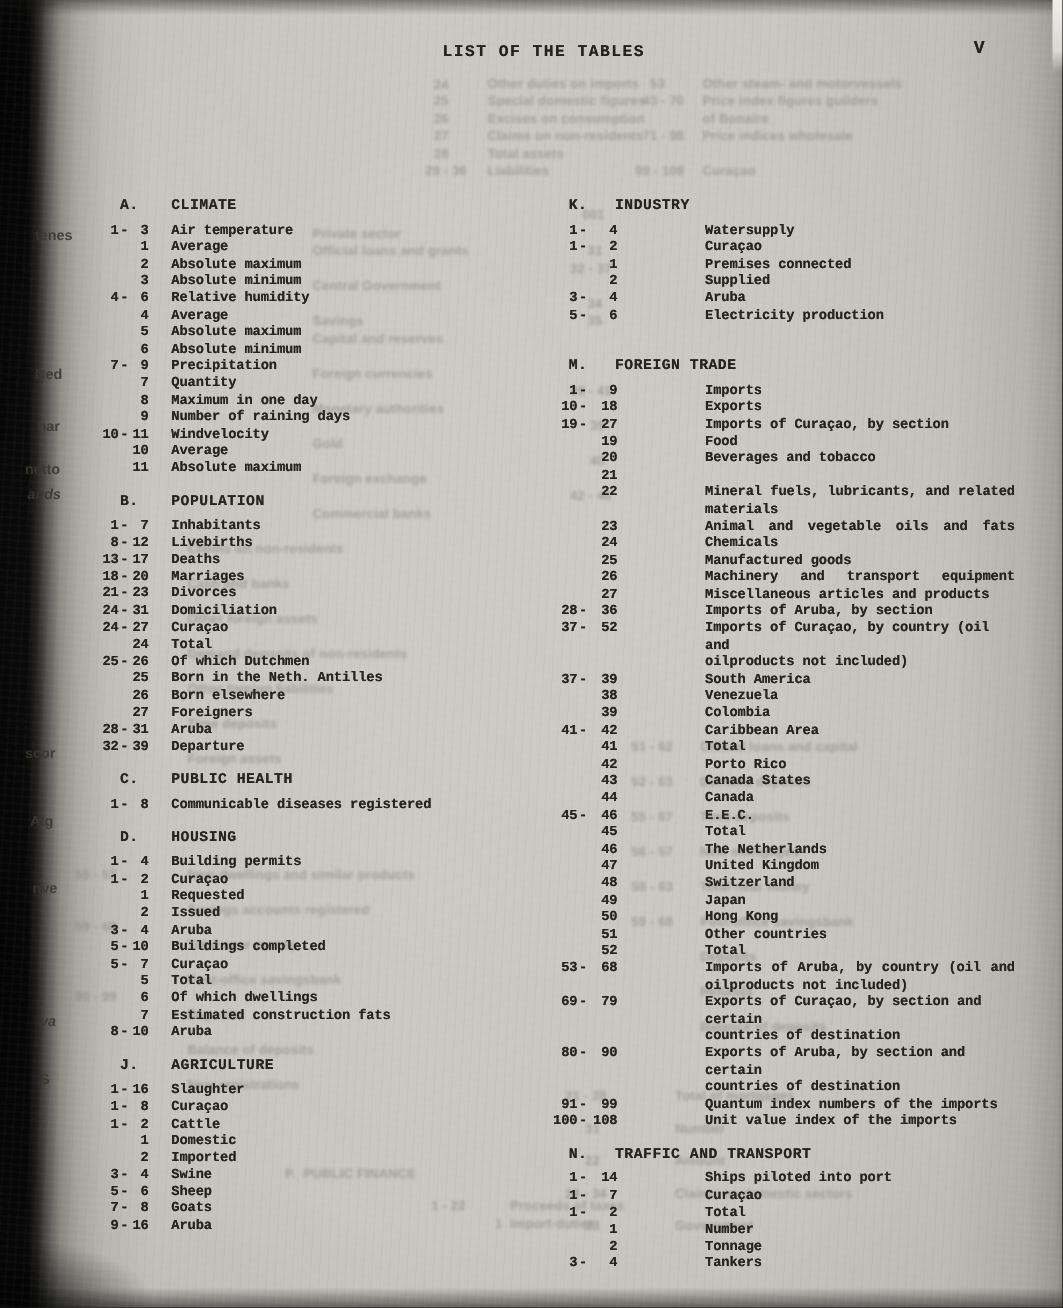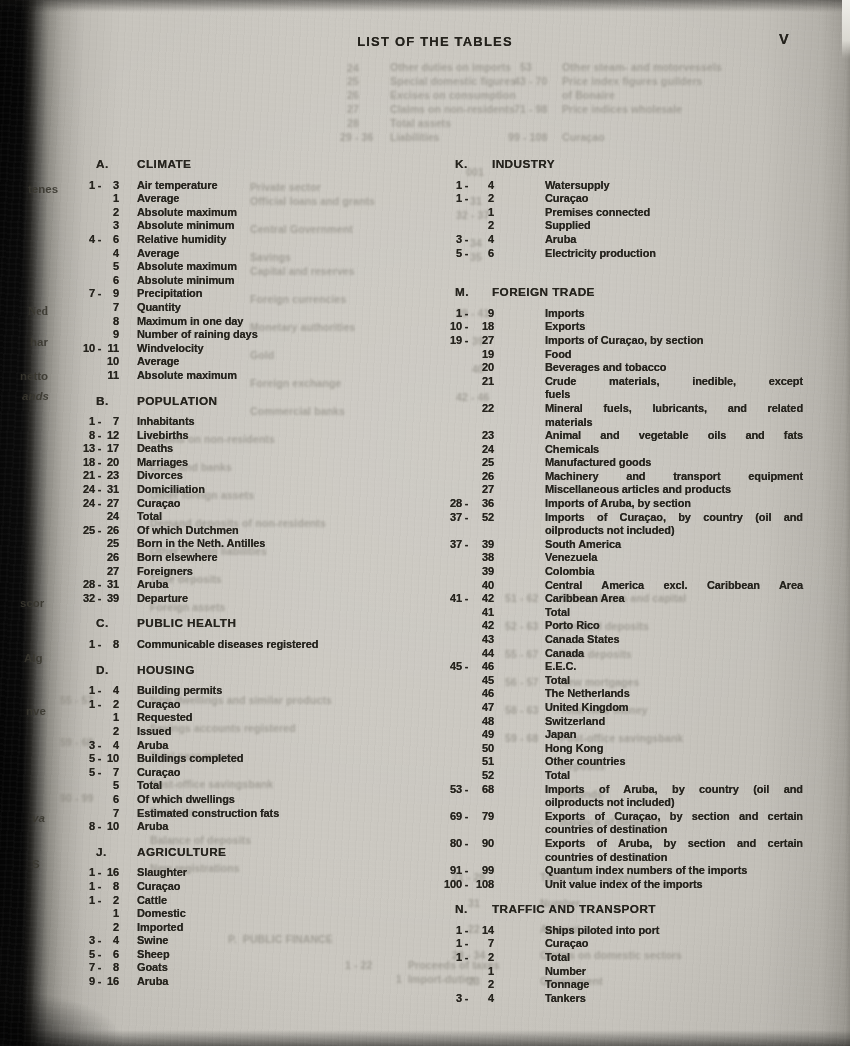--- a/index.html
+++ b/index.html
@@ -47,21 +47,21 @@
 
   .title {
     position: absolute; left: 95px; top: 34px; width: 680px;
     text-align: center; font-size: 13px; font-weight: 700;
     letter-spacing: 1.2px; color: #24221c;
   }
   .pageno {
     position: absolute; left: 779px; top: 31px;
     font-size: 14.5px; font-weight: 700; color: #24221c;
   }
-  .title, .pageno, .col { text-shadow: 0 0 0.4px rgba(30,28,22,0.8); }
+  .title, .pageno, .col { text-shadow: 0 0 0.4px rgba(30,28,22,0.8); font-family: Liberation Mono, monospace; }
 
   .col {
     position: absolute; font-size: 11px; font-weight: 700;
     color: #26241e; line-height: 13.6px; letter-spacing: -0.1px;
   }
   .col-left  { left: 80px;  top: 158px; width: 335px; }
   .col-right { left: 440px; top: 158px; width: 372px; }
 
   .sec { margin-top: 12px; }
   .sec:first-child { margin-top: 0; }
@@ -74,21 +74,21 @@
   .row { display: flex; align-items: flex-start; }
   .num { display: flex; flex: none; white-space: pre; }
   .a, .b { display: block; text-align: right; }
   .d { display: block; text-align: center; }
   .col-left  .a { width: 15px; } .col-left  .d { width: 9px; } .col-left  .b { width: 15px; }
   .col-left  .num { margin-right: 18px; }
   .col-right .a { width: 22px; } .col-right .d { width: 9px; } .col-right .b { width: 23px; }
   .col-right .num { margin-right: 51px; }
 
   .label { display: block; }
-  .col-right .label { width: 258px; }
+  .col-right .label { width: 258px; margin-left: 19px; }
   .l1, .l2 { display: block; }
   .l1.jl { text-align-last: justify; }
 </style>
 </head>
 <body>
 
 <div id="scan"></div>
 <div id="tex"></div>
 <div id="corner-light"></div>
 
@@ -176,21 +176,21 @@
     <span class="ghost" style="left: 540px; top: 897px;">Number</span>
     <span class="ghost" style="left: 468px; top: 923px;">22</span>
     <span class="ghost" style="left: 540px; top: 923px;">Amount</span>
     <span class="ghost" style="left: 452px; top: 949px;">28 - 34</span>
     <span class="ghost" style="left: 540px; top: 949px;">Claims on domestic sectors</span>
     <span class="ghost" style="left: 468px; top: 975px;">23</span>
     <span class="ghost" style="left: 540px; top: 975px;">Government</span>
   </div>
 <div id="margin-layer">
     <span class="mfrag" style="left: 28px; top: 183px; text-align: center;">tenes</span>
-    <span class="mfrag" style="left: 28px; top: 305px; font-family: Liberation Serif, serif;">Ned</span>
+    <span class="mfrag" style="left: 28px; top: 294px;">Ned</span>
     <span class="mfrag" style="left: 30px; top: 336px;">har</span>
     <span class="mfrag" style="left: 20px; top: 370px;">netto</span>
     <span class="mfrag" style="left: 22px; top: 390px; font-style: italic;">ands</span>
     <span class="mfrag" style="left: 20px; top: 597px;">scor</span>
     <span class="mfrag" style="left: 24px; top: 652px;">Alg</span>
     <span class="mfrag" style="left: 26px; top: 705px;">nve</span>
     <span class="mfrag" style="left: 32px; top: 812px; font-style: italic;">va</span>
     <span class="mfrag" style="left: 32px; top: 858px;">S</span>
   </div>
 
@@ -602,24 +602,20 @@
           </span>
         </div>
         <div class="row">
           <span class="num"><span class="a"></span><span class="d"></span><span class="b">20</span></span>
           <span class="label">
             <span class="l1">Beverages and tobacco</span>
           </span>
         </div>
         <div class="row">
           <span class="num"><span class="a"></span><span class="d"></span><span class="b">21</span></span>
-          <span class="label">
-            <span class="l1 jl">Crude materials, inedible, except</span>
-            <span class="l2">fuels</span>
-          </span>
         </div>
         <div class="row">
           <span class="num"><span class="a"></span><span class="d"></span><span class="b">22</span></span>
           <span class="label">
             <span class="l1 jl">Mineral fuels, lubricants, and related</span>
             <span class="l2">materials</span>
           </span>
         </div>
         <div class="row">
           <span class="num"><span class="a"></span><span class="d"></span><span class="b">23</span></span>
@@ -673,26 +669,20 @@
         <div class="row">
           <span class="num"><span class="a"></span><span class="d"></span><span class="b">38</span></span>
           <span class="label">
             <span class="l1">Venezuela</span>
           </span>
         </div>
         <div class="row">
           <span class="num"><span class="a"></span><span class="d"></span><span class="b">39</span></span>
           <span class="label">
             <span class="l1">Colombia</span>
-          </span>
-        </div>
-        <div class="row">
-          <span class="num"><span class="a"></span><span class="d"></span><span class="b">40</span></span>
-          <span class="label">
-            <span class="l1 jl">Central America excl. Caribbean Area</span>
           </span>
         </div>
         <div class="row">
           <span class="num"><span class="a">41</span><span class="d">-</span><span class="b">42</span></span>
           <span class="label">
             <span class="l1">Caribbean Area</span>
           </span>
         </div>
         <div class="row">
           <span class="num"><span class="a"></span><span class="d"></span><span class="b">41</span></span>

